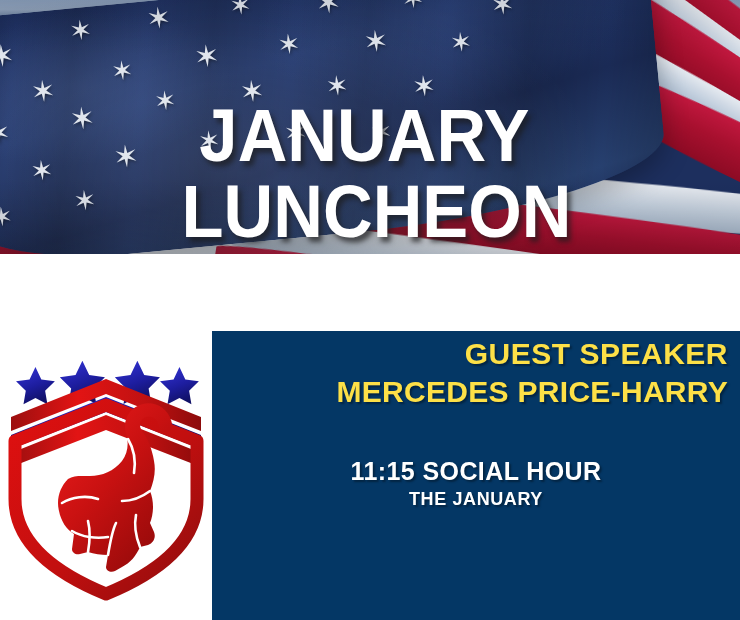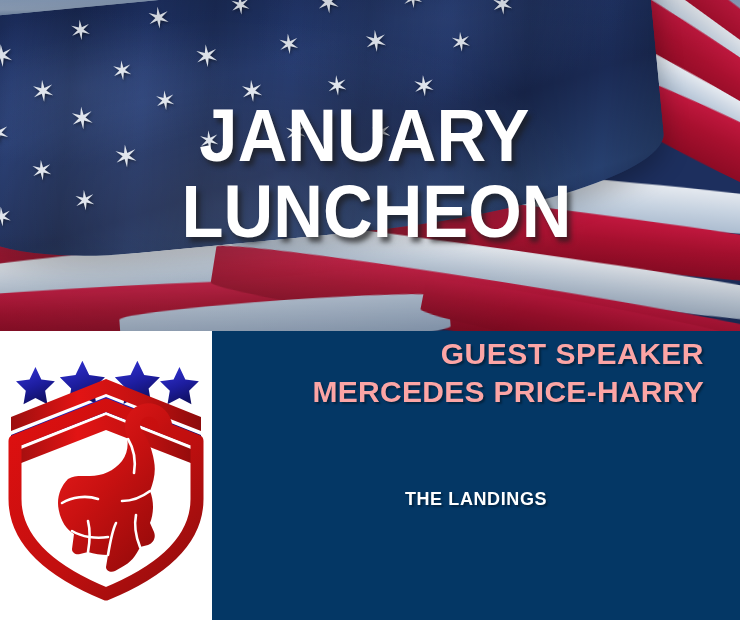--- a/index.html
+++ b/index.html
@@ -18,21 +18,21 @@
     overflow: hidden;
     background: #ffffff;
   }
 
   
   .hero {
     position: absolute;
     left: 0;
     top: 0;
     width: 740px;
-    height: 331px;
+    height: 254px;
     overflow: hidden;
     background: #1d2f5e;
   }
 
   
   .sky {
     position: absolute;
     left: 0; top: 0;
     width: 740px; height: 22px;
     background: linear-gradient(180deg, #8ba0bd 0%, #93a6c0 45%, #5b7398 100%);
@@ -147,22 +147,22 @@
   .info-panel {
     position: absolute;
     left: 212px; top: 0;
     width: 528px;
     height: 289px;
     background: #043765;
   }
 
   .gs-line {
     position: absolute;
-    right: 36px;
-    color: #fca5a5;
+    right: 12px;
+    color: #fde047;
     font-weight: bold;
     white-space: nowrap;
     text-shadow: 2px 2px 2px rgba(0,0,0,.35);
   }
   .gs-speaker-label { top: 6px;  font-size: 30px; letter-spacing: .5px; }
   .gs-speaker-name  { top: 44px; font-size: 30px; letter-spacing: .3px; margin-left: 28px; }
 
   .gs-centered {
     position: absolute;
     left: 0;
@@ -341,17 +341,18 @@
               <path d="M148 160 C140 166 130 170 120 170"></path>
             </g>
           </g>
         </svg>
       </div>
     </div>
 
     <div class="info-panel">
       <div class="gs-line gs-speaker-label">GUEST SPEAKER</div>
       <div class="gs-line gs-speaker-name">MERCEDES PRICE-HARRY</div>
-      <div class="gs-centered gs-venue">THE LANDINGS</div>
+      <div class="gs-centered gs-time">11:15 SOCIAL HOUR</div>
+      <div class="gs-centered gs-venue">THE JANUARY</div>
     </div>
 
   </div>
 </div>
 
 </body></html>

